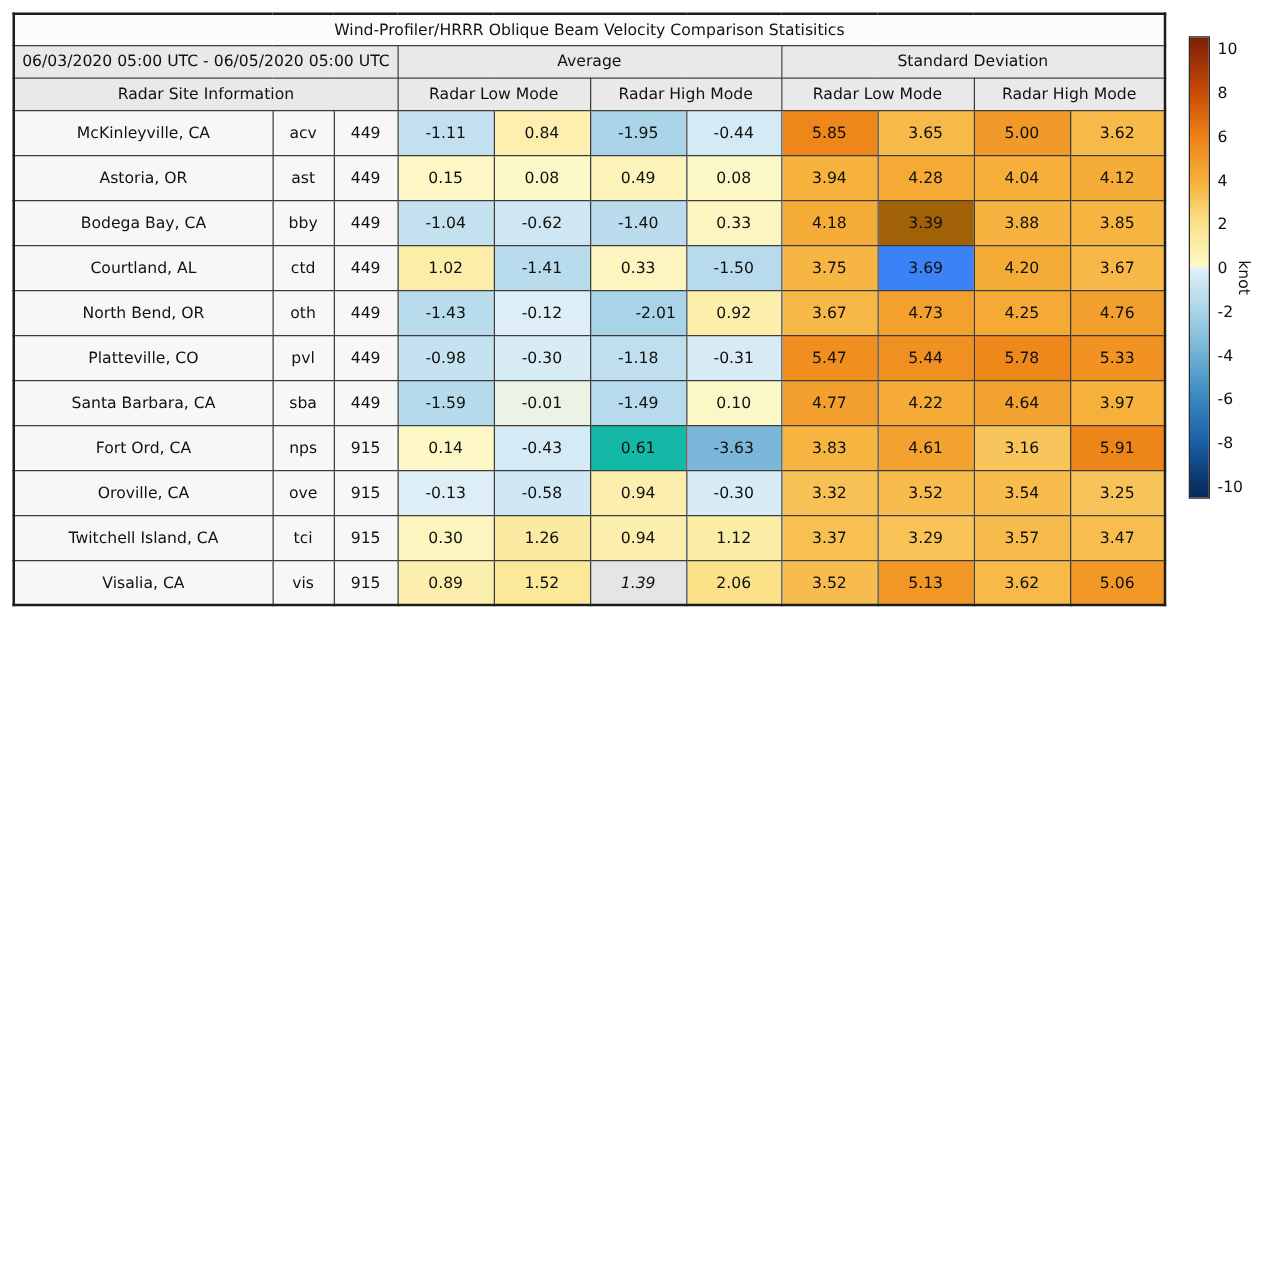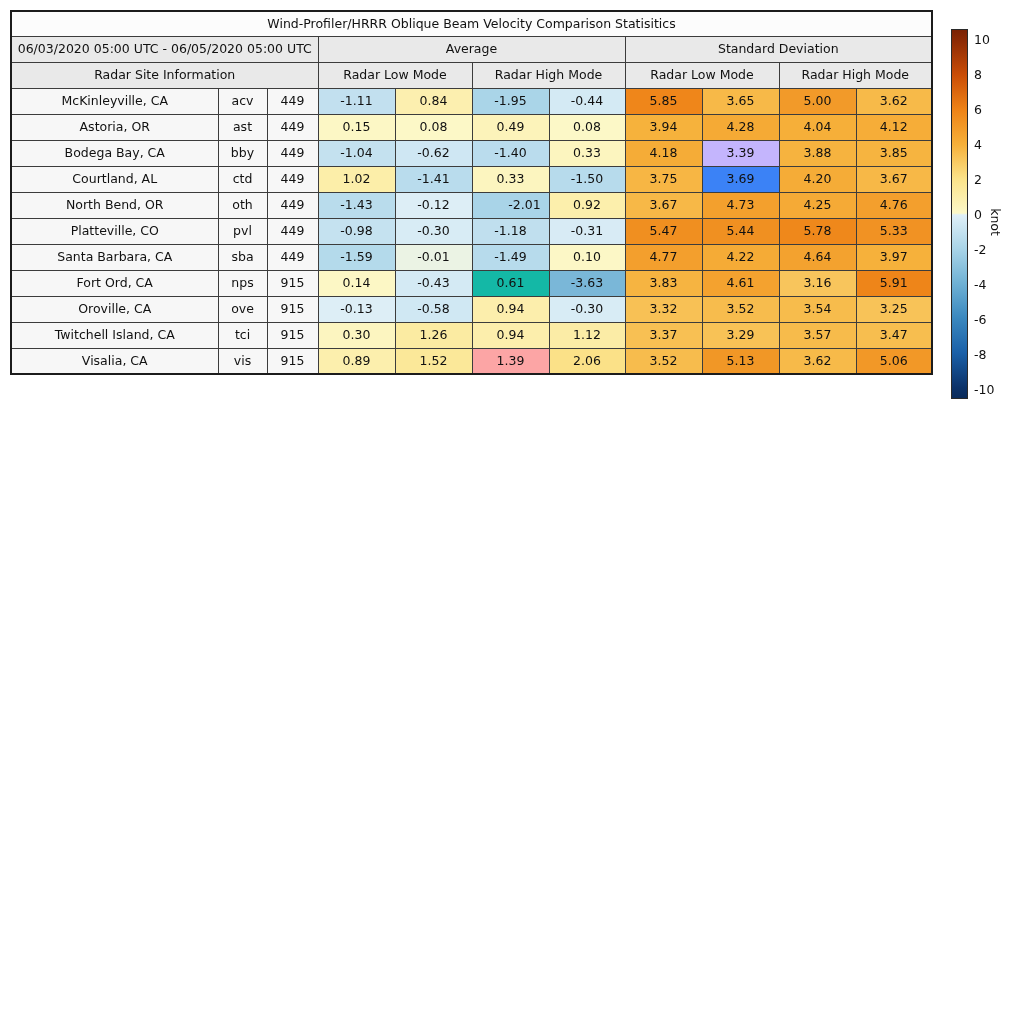--- a/index.html
+++ b/index.html
@@ -18,21 +18,21 @@
     text-align:center;vertical-align:middle;
     padding:0;font-weight:normal;
     white-space:nowrap;overflow:hidden;
   }
   tr.row-title{height:25px;}
   tr.row-title th{background:#fcfcfc;}
   tr.row-groups{height:26px;}
   tr.row-modes{height:26px;}
   tr.row-cols{height:25px;}
   th.hdr{background:#e9e9e9;}
-  tbody tr.data-row{height:26px;}
+  tbody tr.data-row{height:36px;}
   td.site{background:#f7f7f7;}
   td.val{color:#111111;}
   
   .cbar-bar{
     position:absolute;left:951px;top:29px;width:17px;height:370px;
     border:1px solid #2a2a2a;box-sizing:border-box;
   }
   .cbar-tick{
     position:absolute;left:974px;transform:translateY(-50%);
     font-size:12.5px;color:#111111;white-space:nowrap;
@@ -107,21 +107,21 @@
         </tr>
         <tr class="data-row">
           <td class="site">Bodega Bay, CA</td>
           <td class="site">bby</td>
           <td class="site">449</td>
           <td class="val" style="background: rgb(196, 225, 239);">-1.04</td>
           <td class="val" style="background: rgb(207, 231, 243);">-0.62</td>
           <td class="val" style="background: rgb(186, 220, 237);">-1.40</td>
           <td class="val" style="background: rgb(252, 245, 191);">0.33</td>
           <td class="val" style="background: rgb(245, 172, 55);">4.18</td>
-          <td class="val" style="background: #c4b5fd;">3.39</td>
+          <td class="val" style="background: #a16207;">3.39</td>
           <td class="val" style="background: rgb(246, 179, 63);">3.88</td>
           <td class="val" style="background: rgb(246, 180, 64);">3.85</td>
         </tr>
         <tr class="data-row">
           <td class="site">Courtland, AL</td>
           <td class="site">ctd</td>
           <td class="site">449</td>
           <td class="val" style="background: rgb(252, 238, 169);">1.02</td>
           <td class="val" style="background: rgb(185, 220, 237);">-1.41</td>
           <td class="val" style="background: rgb(252, 245, 191);">0.33</td>
@@ -208,21 +208,21 @@
           <td class="val" style="background: rgb(248, 194, 86);">3.29</td>
           <td class="val" style="background: rgb(247, 187, 75);">3.57</td>
           <td class="val" style="background: rgb(247, 190, 79);">3.47</td>
         </tr>
         <tr class="data-row">
           <td class="site">Visalia, CA</td>
           <td class="site">vis</td>
           <td class="site">915</td>
           <td class="val" style="background: rgb(252, 239, 173);">0.89</td>
           <td class="val" style="background: rgb(251, 232, 153);">1.52</td>
-          <td class="val" style="background: #fca5a5;">1.39</td>
+          <td class="val" style="background: #e5e5e5; font-style: italic;">1.39</td>
           <td class="val" style="background: rgb(251, 225, 136);">2.06</td>
           <td class="val" style="background: rgb(247, 188, 77);">3.52</td>
           <td class="val" style="background: rgb(241, 151, 38);">5.13</td>
           <td class="val" style="background: rgb(247, 186, 73);">3.62</td>
           <td class="val" style="background: rgb(242, 152, 39);">5.06</td>
         </tr>
       </tbody>
   </table>
 
   <div class="cbar-bar" id="cbar-bar" style="background: linear-gradient(rgb(122, 34, 4) 0%, rgb(140, 42, 5) 2.83%, rgb(202, 77, 6) 12.26%, rgb(238, 131, 23) 21.7%, rgb(246, 176, 58) 31.13%, rgb(251, 227, 138) 40.57%, rgb(252, 248, 200) 49.76%, rgb(223, 239, 247) 50.24%, rgb(169, 212, 232) 59.43%, rgb(111, 177, 212) 68.87%, rgb(58, 136, 191) 78.3%, rgb(26, 96, 168) 87.74%, rgb(12, 50, 105) 97.17%, rgb(10, 43, 90) 100%);"></div>

